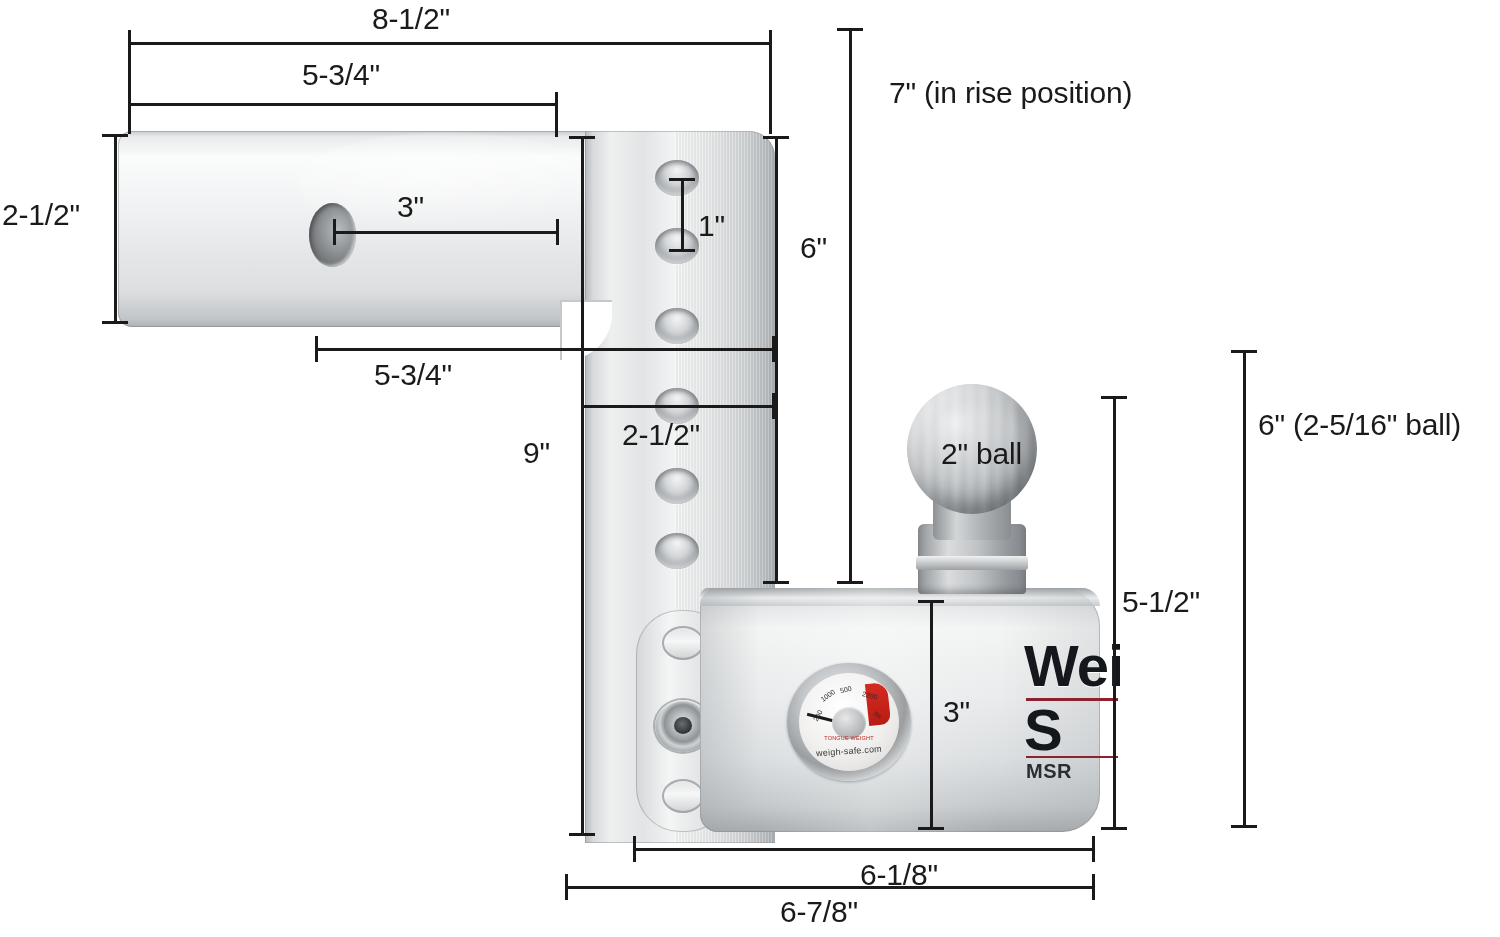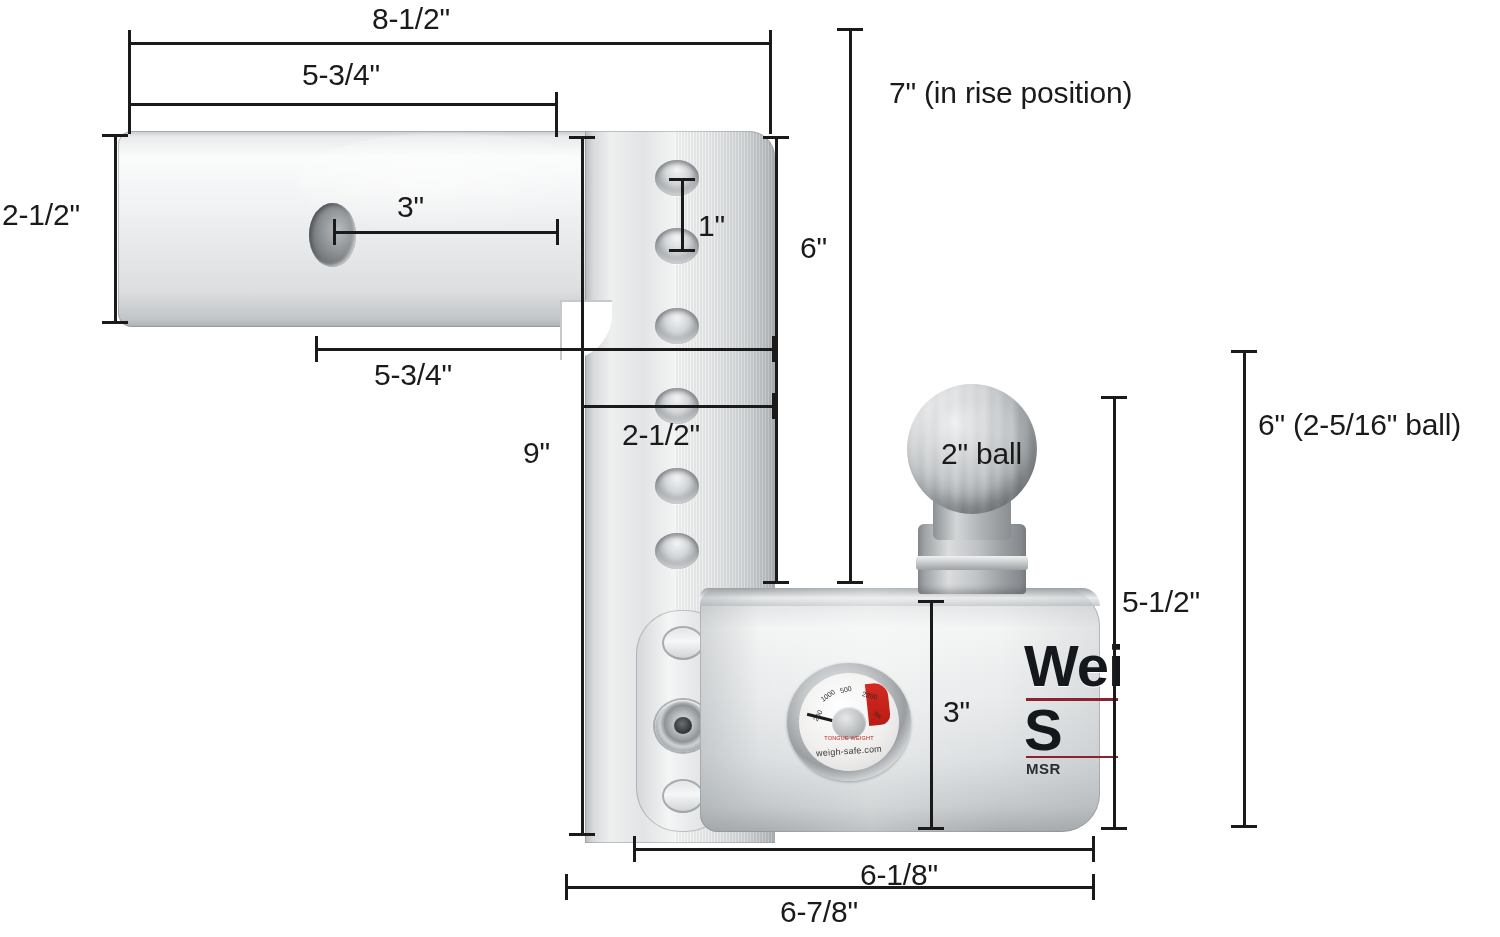--- a/index.html
+++ b/index.html
@@ -382,21 +382,21 @@
   }
   #decal-rule2 {
     position: absolute;
     left: 6px; top: 142px;
     width: 92px; height: 2px;
     background: #8c2230;
   }
   #decal-msrp {
     position: absolute;
     left: 6px; top: 146px;
-    font-size: 15px;
+    font-size: 20px;
     font-weight: bold;
     color: #2a2e32;
     letter-spacing: 0.5px;
   }
 </style>
 </head>
 <body>
 
 <div id="stage">
 

